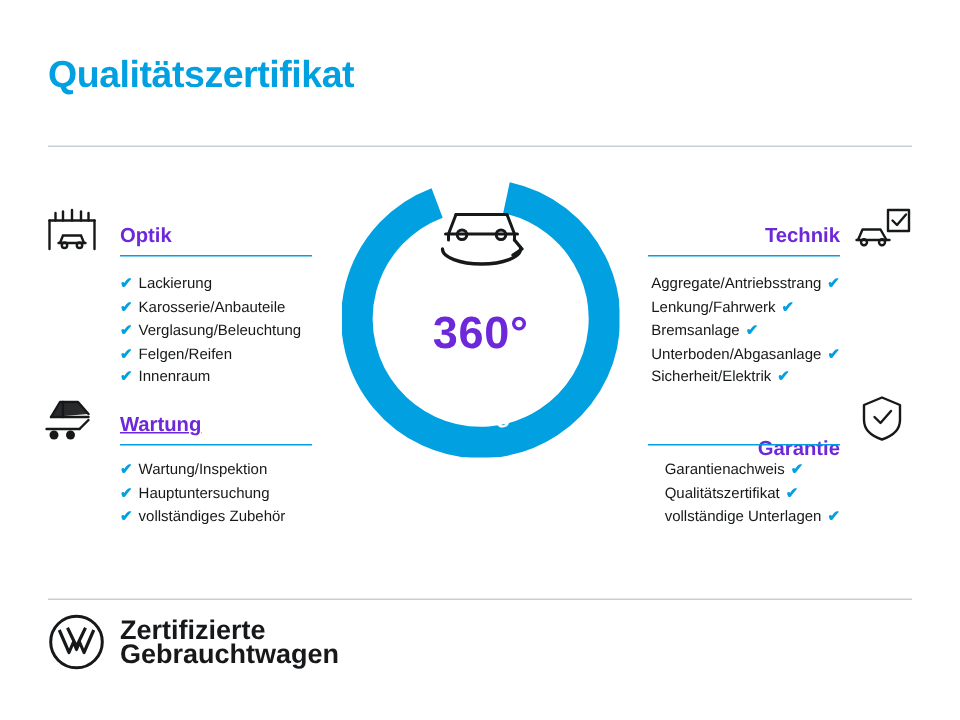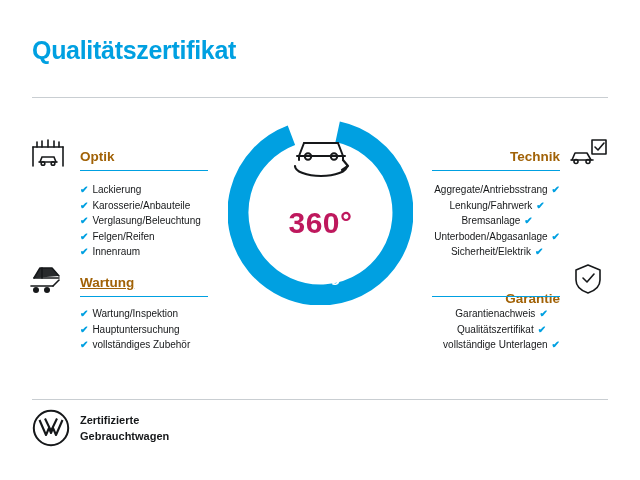--- a/index.html
+++ b/index.html
@@ -29,21 +29,21 @@
     position:absolute;
     left:32px;top:97px;
     width:576px;height:1px;
     background:#c9ced2;
   }
   
   .sec-head{
     position:absolute;
     font-size:13.5px;
     font-weight:bold;
-    color:#a16207;
+    color:#6d28d9;
   }
   .sec-rule{
     position:absolute;
     height:1px;
     background:#00a0e1;
   }
   .optik-head{left:80px;top:149px;}
   .optik-rule{left:80px;top:170px;width:128px;}
   .wartung-head{left:80px;top:275px;text-decoration:underline;}
   .wartung-rule{left:80px;top:296px;width:128px;}
@@ -53,21 +53,21 @@
   .garantie-rule{left:432px;top:296px;width:128px;}
 
   
   .list{
     position:absolute;
     font-size:10px;
     line-height:15.5px;
     color:#16181a;
   }
   .list.left{left:80px;text-align:left;}
-  .list.right{right:80px;text-align:center;}
+  .list.right{right:80px;text-align:left;}
   .list .row{white-space:nowrap;}
   .chk{
     color:#00a0e1;
     font-size:10px;
     font-weight:bold;
   }
   .list.left .chk{margin-right:4px;}
   .list.right .chk{margin-left:4px;}
 
   .optik-list{top:182px;}
@@ -88,38 +88,38 @@
     left:228px;top:120px;
     width:185px;height:185px;
   }
   .badge .deg{
     position:absolute;
     left:0;top:86px;
     width:185px;
     text-align:center;
     font-size:30px;
     font-weight:bold;
-    color:#be185d;
+    color:#6d28d9;
     letter-spacing:0.5px;
   }
   
   .footer-rule{
     position:absolute;
     left:32px;top:399px;
     width:576px;height:1px;
     background:#c9ced2;
   }
   .vw-logo{
     position:absolute;
     left:32px;top:409px;
   }
   .vw-text{
     position:absolute;
     left:80px;top:412px;
-    font-size:11px;
+    font-size:18px;
     font-weight:bold;
     line-height:16px;
     color:#16181a;
   }
 </style>
 </head>
 <body>
 
 <div class="page">
 

